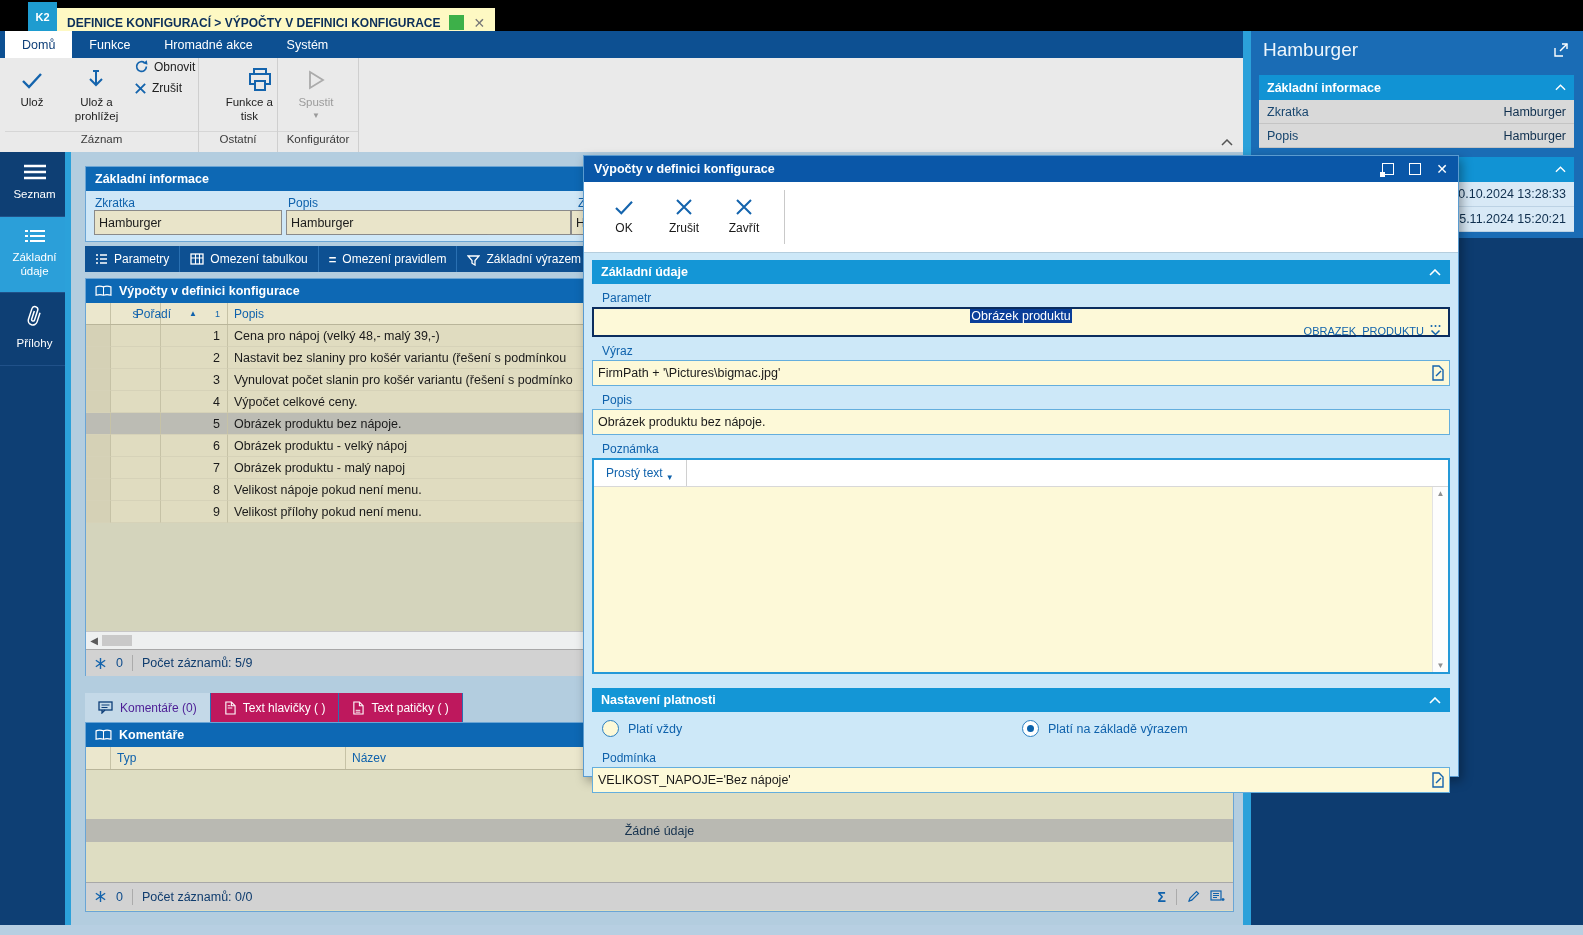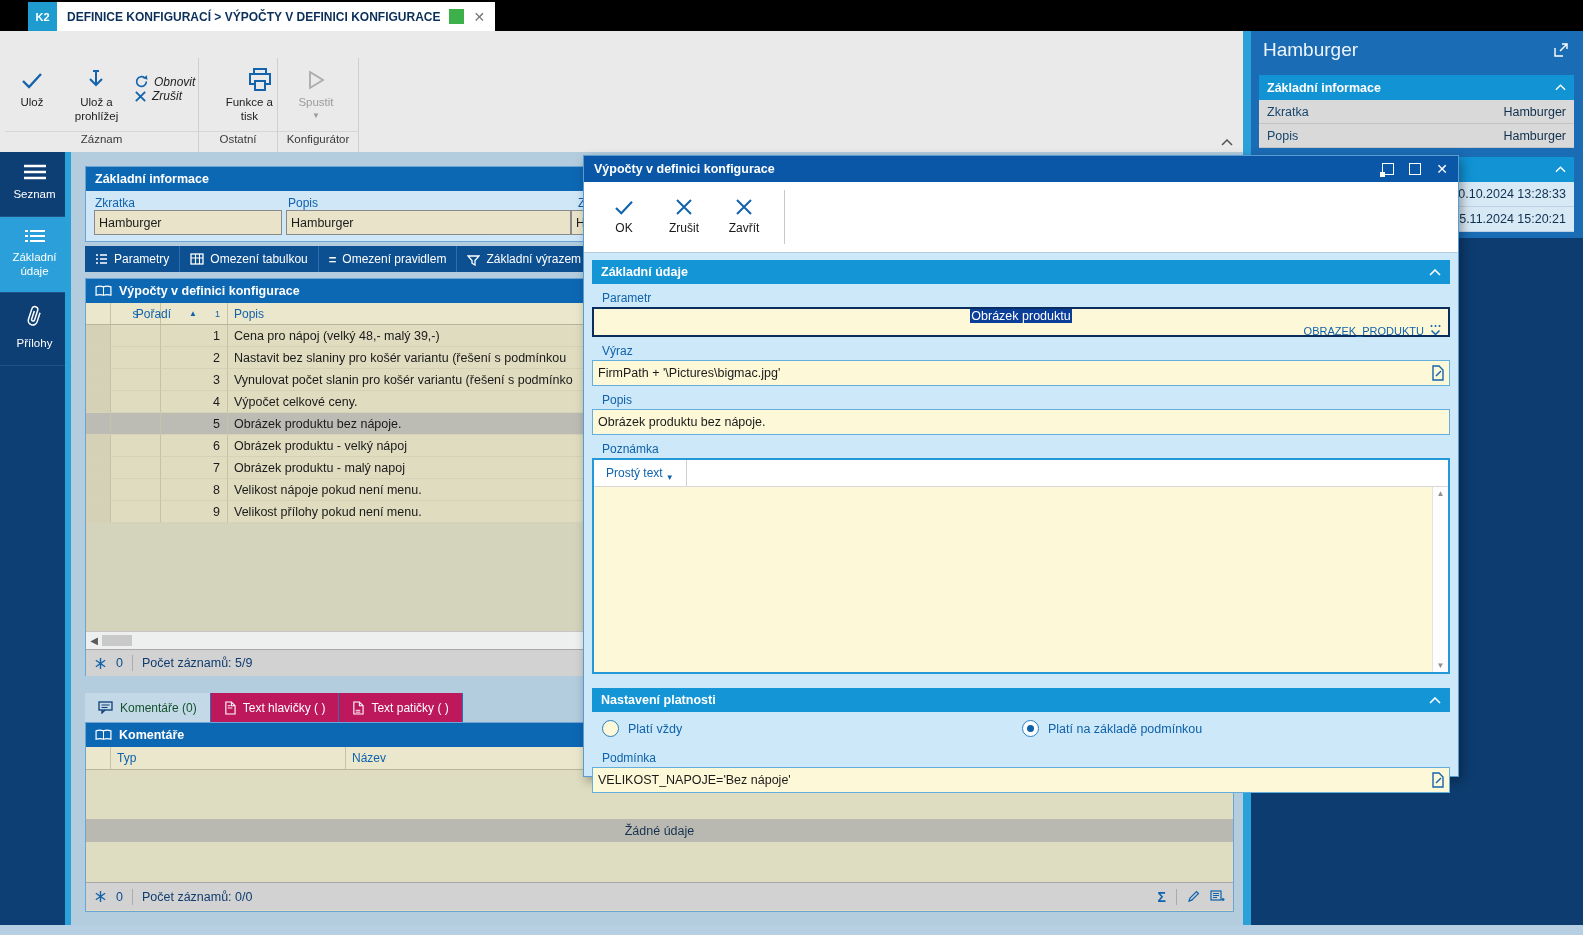--- a/index.html
+++ b/index.html
@@ -6,41 +6,41 @@
   #app{position:relative;width:1583px;height:935px;overflow:hidden;
        font-family:"Liberation Sans","DejaVu Sans",sans-serif;font-size:12.5px;color:#1a1a1a;
        background:#b3cddf;}
   .abs{position:absolute;}
   svg{display:block;}
 
   
   .titlebar{left:0;top:0;width:1583px;height:31px;background:#000;}
   .k2logo{left:28px;top:2px;width:29px;height:29px;background:#1e9cd0;color:#fff;font-weight:bold;
           font-size:11px;display:flex;align-items:center;justify-content:center;}
-  .doctab{left:57px;top:2px;height:29px;background:#ffffff;display:flex;align-items:center;
+  .doctab{left:57px;top:8px;height:29px;background:#fef9c3;display:flex;align-items:center;
           padding:0 10px;gap:9px;text-align:center;}
   .doctab .ttl{font-weight:bold;font-size:12px;color:#0c2f5a;white-space:nowrap;}
   .greensq{width:15px;height:15px;background:#3db049;}
   .tabclose{color:#777;font-size:14px;line-height:1;cursor:default;}
 
   
   .ribbon{left:0;top:31px;width:1243px;height:121px;background:#eaeaea;}
   .rtabs{position:absolute;left:0;top:0;right:0;height:27px;background:#0d5092;display:flex;padding-left:5px;}
   .rtab{color:#fff;font-size:12.5px;display:flex;align-items:center;padding:0 17px;}
   .rtab.active{background:#fff;color:#0d3e78;}
   .rbody{position:absolute;left:5px;top:27px;right:0;bottom:0;display:flex;}
   .rgroup{position:relative;height:100%;border-right:1px solid #cfcfcf;}
   .rgroup .glabel{position:absolute;left:0;right:0;bottom:2px;height:17px;text-align:center;
                   font-size:11.5px;color:#3a3a3a;border-top:1px solid #d6d6d6;padding-top:1px;}
   .bigbtn{display:inline-flex;flex-direction:column;align-items:center;justify-content:flex-start;
           vertical-align:top;padding-top:6px;height:66px;}
   .bigbtn .bicon{height:32px;display:flex;align-items:center;justify-content:center;}
   .bigbtn .blabel{font-size:11.5px;color:#222;text-align:center;line-height:1.2;white-space:pre-line;}
   .bigbtn.disabled .blabel{color:#9c9c9c;}
-  .smallcol{display:inline-flex;flex-direction:column;vertical-align:top;padding-top:16px;font-style:italic;}
+  .smallcol{display:inline-flex;flex-direction:column;vertical-align:top;padding-top:1px;gap:7px;}
   .smallbtn{display:flex;align-items:center;gap:5px;font-size:12px;color:#222;}
   .ribchev{right:10px;bottom:6px;color:#555;}
 
   
   .cyanstrip{background:#2ba1da;}
   .bottomstrip{left:0;top:925px;width:1583px;height:10px;background:#b7cfe2;}
 
   
   .sidebar{left:0;top:152px;width:65px;height:773px;background:#0e3f74;}
   .sbitem{position:relative;width:65px;padding:12px 2px 14px 2px;display:flex;flex-direction:column;
@@ -78,21 +78,21 @@
   .statusbar{height:26px;background:#d2d2d2;border-top:1px solid #a8a8a8;display:flex;align-items:center;
              padding:0 8px;gap:9px;font-size:12.5px;color:#0f3c6e;}
   .statussep{width:1px;height:16px;background:#ababab;}
   .statusbar .count{color:#0f4c8c;}
   .statusicons{margin-left:auto;display:flex;align-items:center;gap:10px;color:#0f62ac;}
 
   
   .ctabs{position:absolute;display:flex;height:29px;}
   .ctab{display:flex;align-items:center;gap:7px;padding:0 13px;font-size:12px;background:#be185d;color:#fff;
         border-right:1px solid #2a70b2;}
-  .ctab.active{background:#c4d9e8;color:#14532d;}
+  .ctab.active{background:#c4d9e8;color:#4c1d95;}
 
   
   .dialog{left:583px;top:155px;width:874px;height:620px;background:#cde8f8;border:1px solid #5a9bd0;
           box-shadow:3px 4px 10px rgba(0,0,0,.35);z-index:50;}
   .dtitle{position:absolute;left:0;top:0;right:0;height:26px;background:#0a57a8;color:#fff;
           font-weight:bold;font-size:12.5px;display:flex;align-items:center;padding:0 10px;}
   .dwinbtns{margin-left:auto;display:flex;align-items:center;gap:15px;}
   .winbox{width:10px;height:10px;border:1.5px solid #fff;position:relative;}
   .winbox.restore::after{content:"";position:absolute;left:-3px;bottom:-3px;width:5px;height:5px;background:#fff;}
   .winclose{color:#fff;font-size:14px;line-height:1;}
@@ -149,20 +149,26 @@
 
   <div class="abs titlebar"></div>
   <div class="abs k2logo">K2</div>
   <div class="abs doctab">
     <span class="ttl">DEFINICE KONFIGURACÍ &gt; VÝPOČTY V DEFINICI KONFIGURACE</span>
     <span class="greensq"></span>
     <span class="tabclose">✕</span>
   </div>
 
   <div class="abs ribbon">
+    <div class="rtabs">
+      <div class="rtab active">Domů</div>
+      <div class="rtab">Funkce</div>
+      <div class="rtab">Hromadné akce</div>
+      <div class="rtab">Systém</div>
+    </div>
     <div class="rbody">
       <div class="rgroup" style="width:193px;">
         <div class="bigbtn" style="width:54px;">
           <span class="bicon">
             <svg width="24" height="18" viewBox="0 0 24 18">
                 <path d="M3 10l6 6L21 3" fill="none" stroke="#1464ad" stroke-width="2.4"></path>
               </svg>
           </span>
           <span class="blabel">Ulož</span>
         </div>
@@ -627,21 +633,21 @@
             </svg>
           </span>
       </div>
       <div class="radiorow">
         <label class="radio" style="left:10px;">
           <span class="rcirc"></span>
           <span>Platí vždy</span>
         </label>
         <label class="radio" style="left:430px;">
           <span class="rcirc on"></span>
-          <span>Platí na základě podmínkou</span>
+          <span>Platí na základě výrazem</span>
         </label>
       </div>
       <div class="dlabel">Podmínka</div>
       <div class="dinput">
         <span>VELIKOST_NAPOJE='Bez nápoje'</span>
         <span class="righticon">
             <svg width="13" height="16" viewBox="0 0 13 16">
               <path d="M2 1h6l4 4v10H2z" fill="none" stroke="#1464ad" stroke-width="1.4"></path>
               <path d="M5 11l5-5" stroke="#1464ad" stroke-width="1.4"></path>
             </svg>

